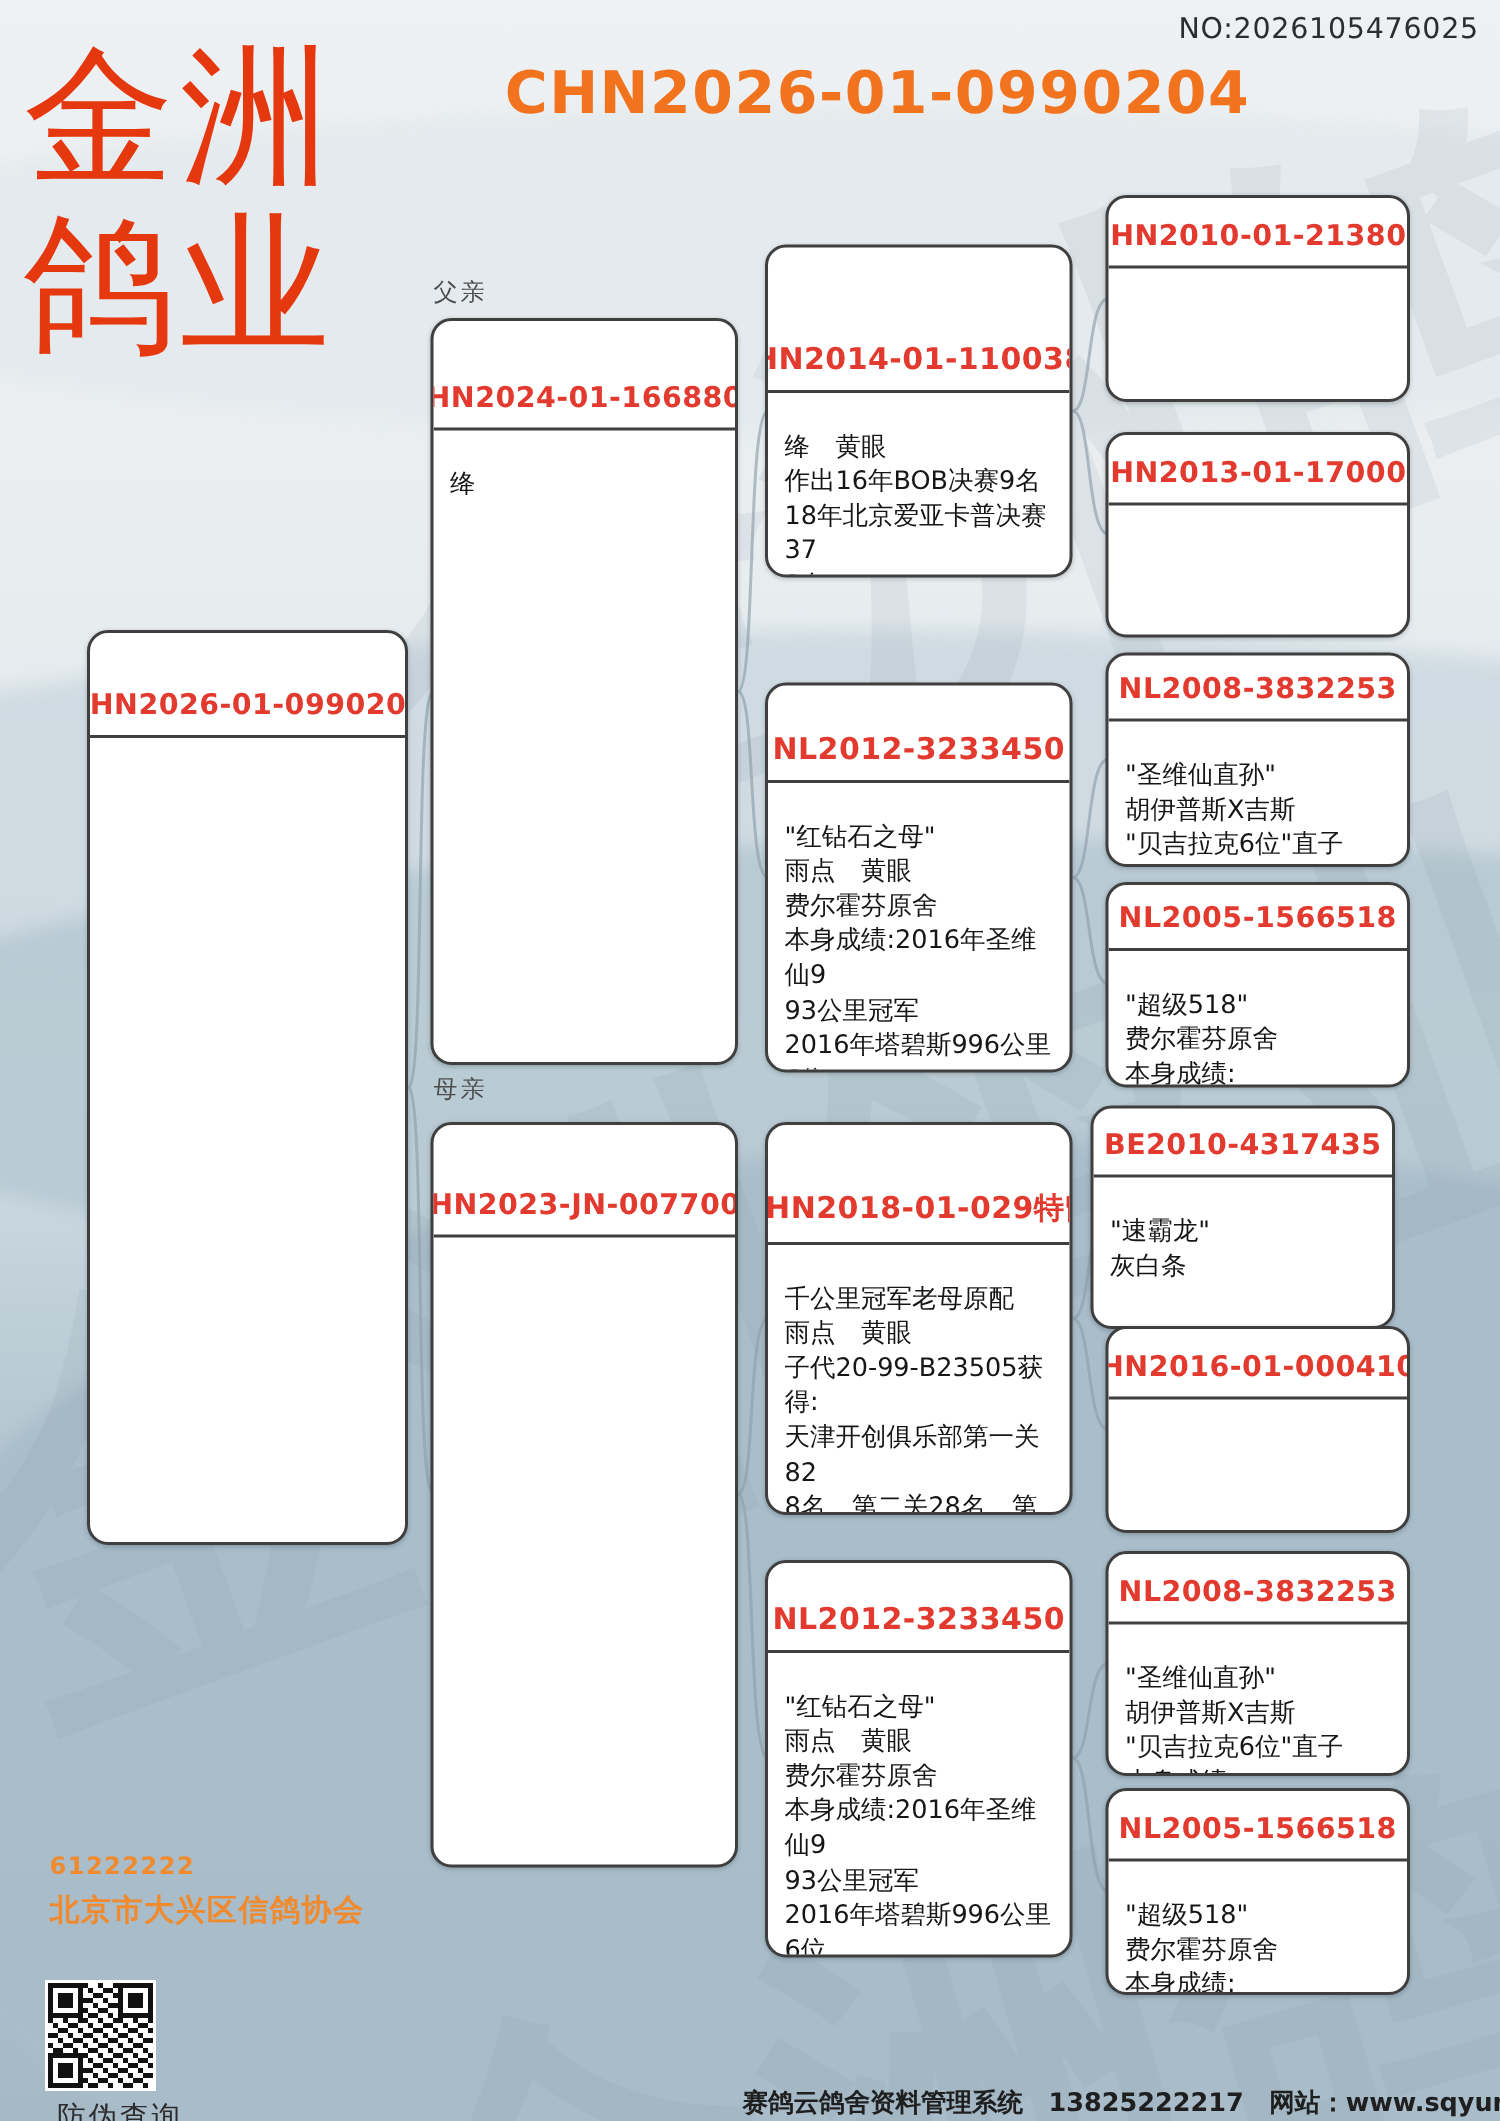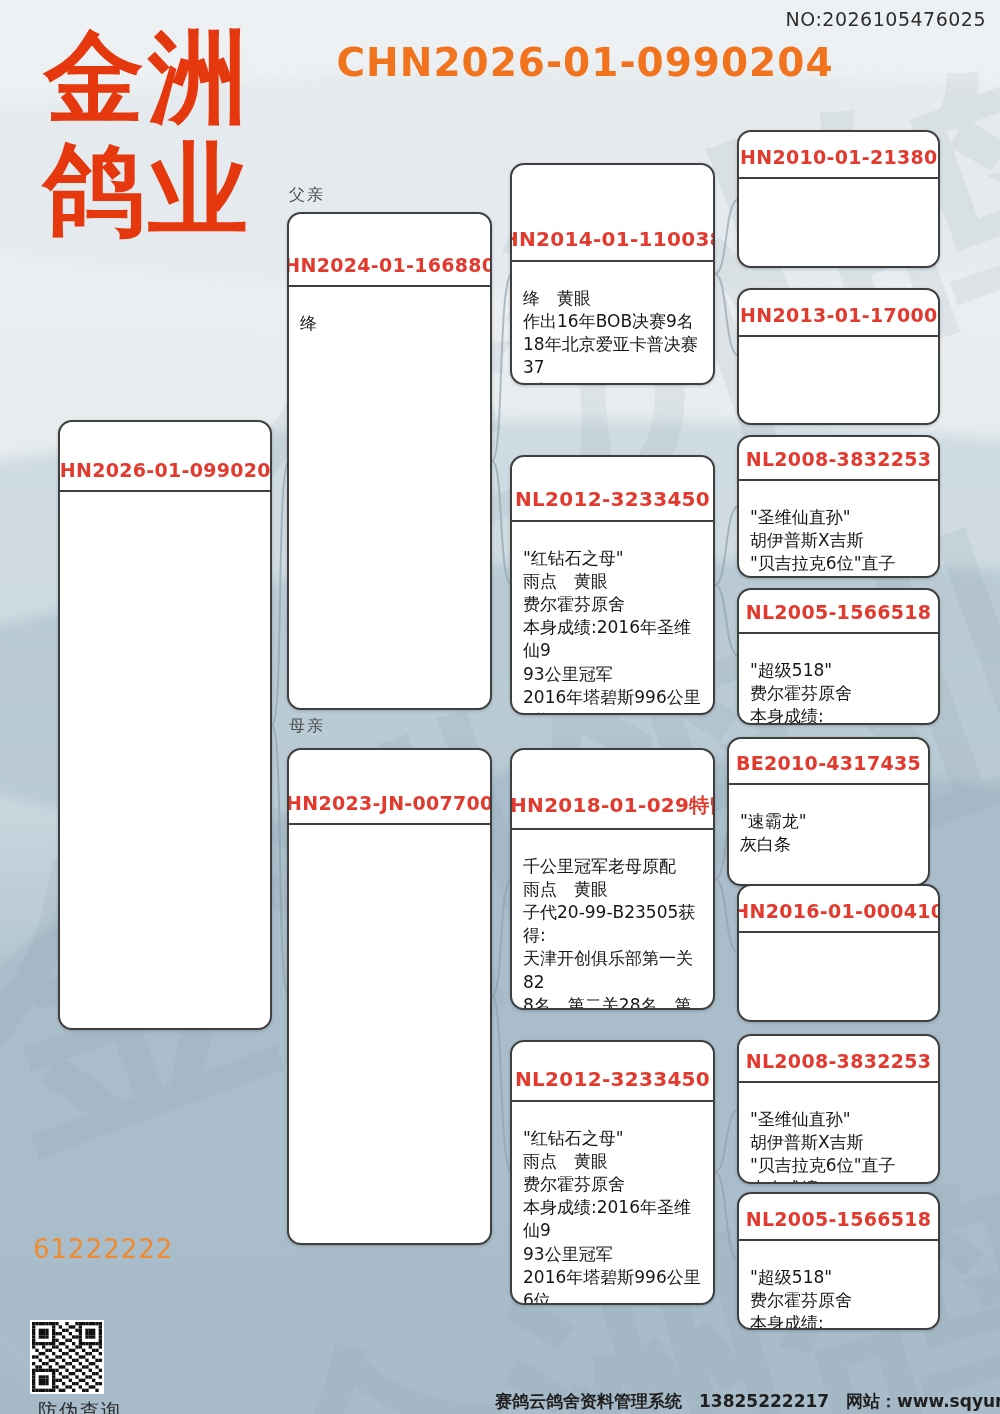--- a/index.html
+++ b/index.html
@@ -5,28 +5,28 @@
   html,body{margin:0;padding:0}
   body{font-family:"DejaVu Sans","Liberation Sans",sans-serif}
   #page{position:relative;width:1000px;height:1414px;overflow:hidden;
     background:linear-gradient(180deg,#eef1f3 0%,#eaeef1 22%,#e2e9ec 40%,#d3dee4 52%,#bfcfd8 62%,#aec2cd 72%,#a9bdca 86%,#a5b9c6 100%);}
   .ridge{position:absolute;border-radius:50%;filter:blur(6px);z-index:0}
   .wm{position:absolute;z-index:1;font-weight:900;color:#7c8e9b;opacity:.10;white-space:nowrap;pointer-events:none}
   #connectors{position:absolute;left:0;top:0;z-index:2;pointer-events:none}
   .abs{position:absolute;z-index:3}
   #serial{top:8px;right:14px;font-size:19px;color:#2d2d2d;letter-spacing:.5px}
   #title{top:40px;left:585px;transform:translateX(-50%);font-size:39px;color:#f2731d;font-weight:600;letter-spacing:1px;white-space:nowrap}
-  #logo{top:22px;left:44px;font-size:100px;line-height:1.12;font-weight:700;color:#e6380e;letter-spacing:4px}
+  #logo{top:22px;left:16px;font-size:100px;line-height:1.12;font-weight:400;color:#e6380e;letter-spacing:4px}
   .parent-label{font-size:16px;color:#4d4d4d;letter-spacing:2px}
   .pbox{position:absolute;z-index:3;background:#fff;border:2px solid #3f3f3f;border-radius:14px;box-shadow:0 1px 3px rgba(40,50,60,.25);overflow:hidden;box-sizing:border-box}
   .ph{display:flex;align-items:flex-end;justify-content:center;border-bottom:2px solid #3f3f3f;padding-bottom:9px;box-sizing:border-box}
   .ring{color:#e23a2e;font-size:19px;font-weight:600;letter-spacing:.3px;white-space:nowrap}
   .g3 .ring{font-size:20px}
   .pb{padding:25px 11px;font-size:17px;line-height:1.36;color:#161616;white-space:pre-line}
-  #phone{left:33px;top:1234px;font-size:26px;font-weight:400;color:#f08a2e;letter-spacing:1px}
+  #phone{left:33px;top:1234px;font-size:16px;font-weight:700;color:#f08a2e;letter-spacing:1px}
   #assoc{left:33px;top:1260px;font-size:20px;font-weight:600;color:#f08a2e;letter-spacing:1px}
   #qr{left:30px;top:1320px;width:74px;height:74px;background:#fff;padding:2px;box-sizing:border-box}
   #qr-caption{left:38px;top:1398px;font-size:19px;color:#2c2c2c;letter-spacing:2px}
   #footer{left:495px;top:1390px;font-size:17px;font-weight:600;color:#1f1f1f;white-space:nowrap}
 </style>
 </head>
 <body>
 
 <div id="page">
 
@@ -195,20 +195,21 @@
     <div class="ph" style="height:47px">
         <span class="ring">NL2005-1566518</span>
       </div>
     <div class="pb">"超级518"
 费尔霍芬原舍
 本身成绩:
 6位　达克斯 2010年</div>
   </div>
 
   <div class="abs" id="phone">61222222</div>
+  <div class="abs" id="assoc">北京市大兴区信鸽协会</div>
   <div class="abs" id="qr"><svg width="70" height="70" viewBox="0 0 70 70" fill="#111">
         <rect x="0.00" y="0.00" width="3.33" height="3.33"></rect>
         <rect x="3.33" y="0.00" width="3.33" height="3.33"></rect>
         <rect x="6.67" y="0.00" width="3.33" height="3.33"></rect>
         <rect x="10.00" y="0.00" width="3.33" height="3.33"></rect>
         <rect x="13.33" y="0.00" width="3.33" height="3.33"></rect>
         <rect x="16.67" y="0.00" width="3.33" height="3.33"></rect>
         <rect x="20.00" y="0.00" width="3.33" height="3.33"></rect>
         <rect x="23.33" y="0.00" width="3.33" height="3.33"></rect>
         <rect x="33.33" y="0.00" width="3.33" height="3.33"></rect>

